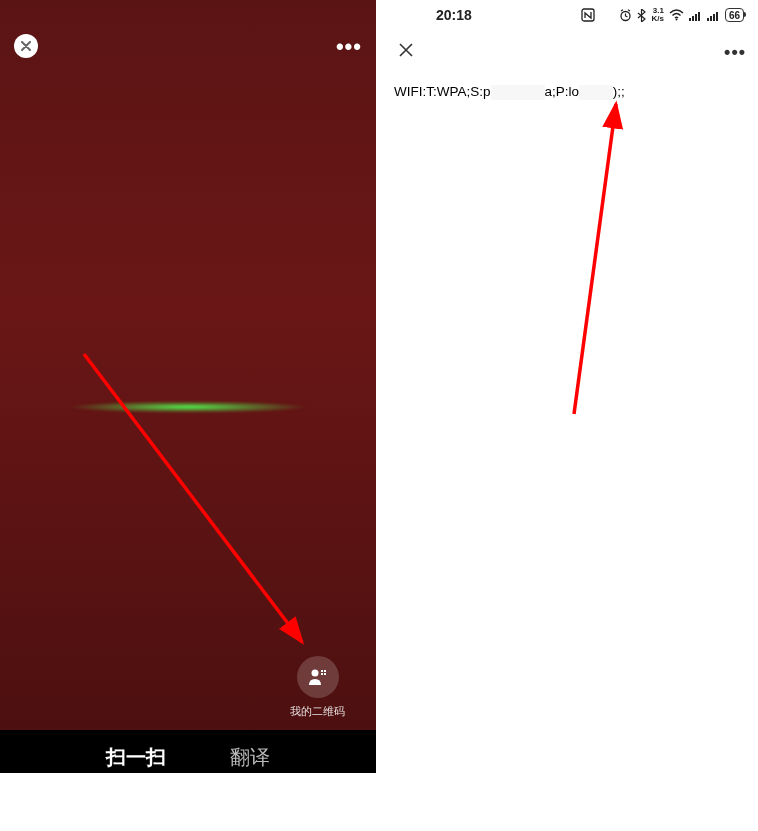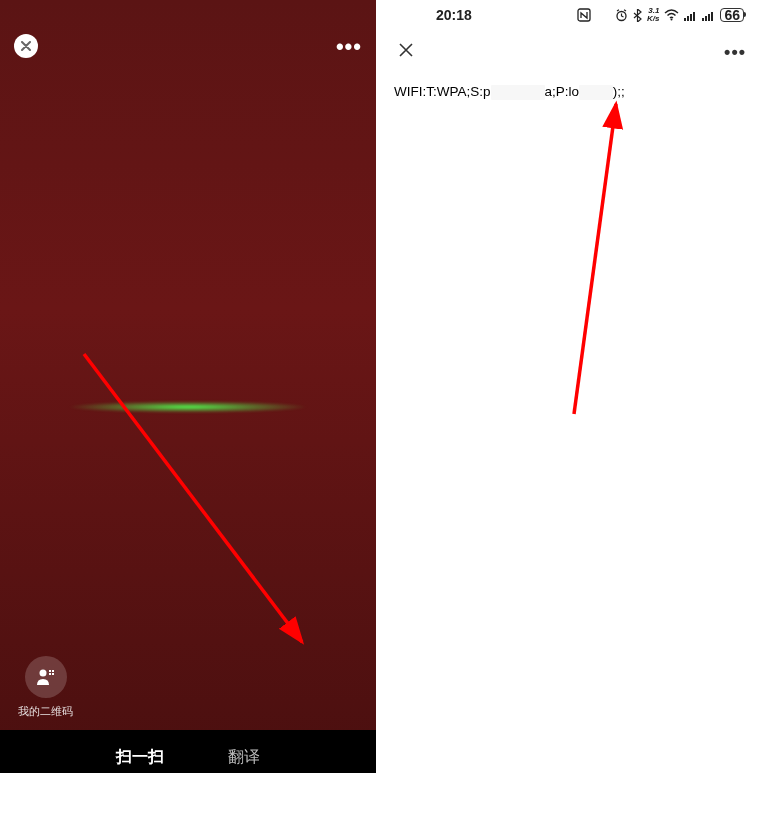--- a/index.html
+++ b/index.html
@@ -71,22 +71,22 @@
       text-align: center;
       color: #d8c9c9;
     }
     .flashlight svg { display: block; margin: 0 auto 14px; }
     .flashlight-label { font-size: 14px; }
     .bottom-icons {
       position: absolute;
       left: 0; right: 0;
       top: 656px;
       display: flex;
-      justify-content: flex-start;
-      padding: 0 18px;
+      justify-content: flex-end;
+      padding: 0 31px;
     }
     .round-btn {
       display: flex;
       flex-direction: column;
       align-items: center;
       color: #e8e2e2;
     }
     .round {
       width: 42px;
       height: 42px;
@@ -100,21 +100,21 @@
     .round-label { font-size: 11px; }
     .tab-bar-left {
       width: 100%;
       height: 55px;
       background: #000;
       display: flex;
       align-items: center;
       justify-content: center;
       gap: 64px;
       color: #bbb;
-      font-size: 16px;
+      font-size: 20px;
     }
     .tab-item { position: relative; padding: 4px 0; }
     .tab-item.active { color: #fff; font-weight: 600; }
     .tab-item.active::after {
       content: '';
       position: absolute;
       bottom: -6px;
       left: 50%;
       transform: translateX(-50%);
       width: 3px; height: 3px;
@@ -143,29 +143,29 @@
       display: flex;
       align-items: center;
       justify-content: space-between;
       padding: 0 14px 0 50px;
       font-size: 13px;
       font-weight: 600;
       color: #222;
     }
     .status-time { font-size: 14px; }
     .status-right { display: flex; align-items: center; gap: 5px; font-size: 11px; }
-    .net-speed { font-size: 8px; line-height: 1; text-align: right; font-style: italic; }
+    .net-speed { font-size: 8px; line-height: 1; text-align: right; }
     .battery {
       display: inline-flex;
-      align-items: center;
+      align-items: flex-end;
       border: 1.3px solid #333;
       border-radius: 4px;
       padding: 0 3px;
       height: 14px;
-      font-size: 14px;
+      font-size: 10px;
       position: relative;
     }
     .battery::after {
       content: '';
       position: absolute;
       right: -3px;
       top: 3px;
       width: 2px; height: 5px;
       background: #333;
       border-radius: 0 2px 2px 0;

